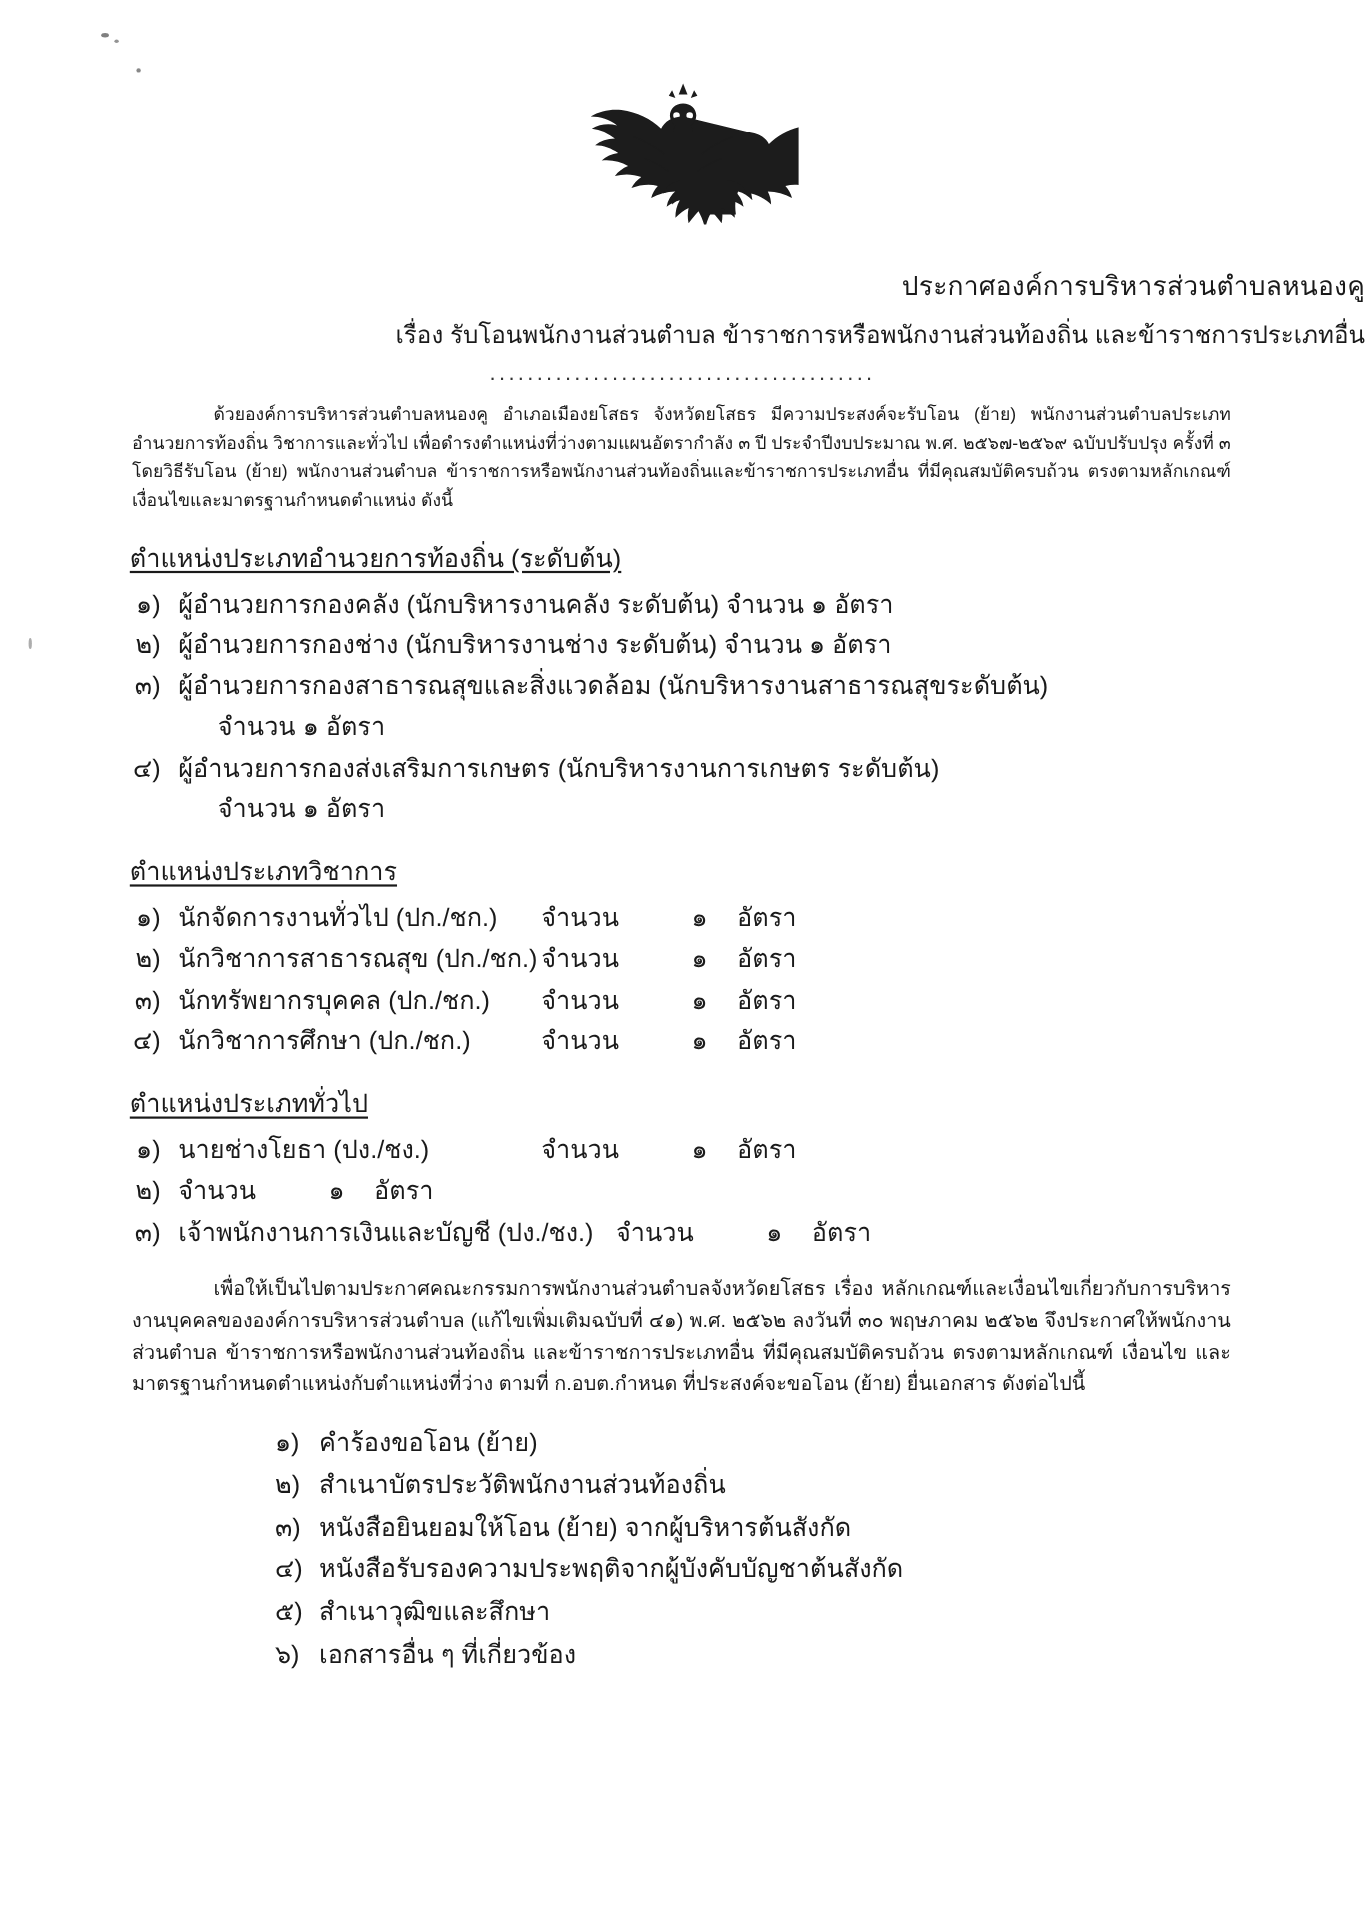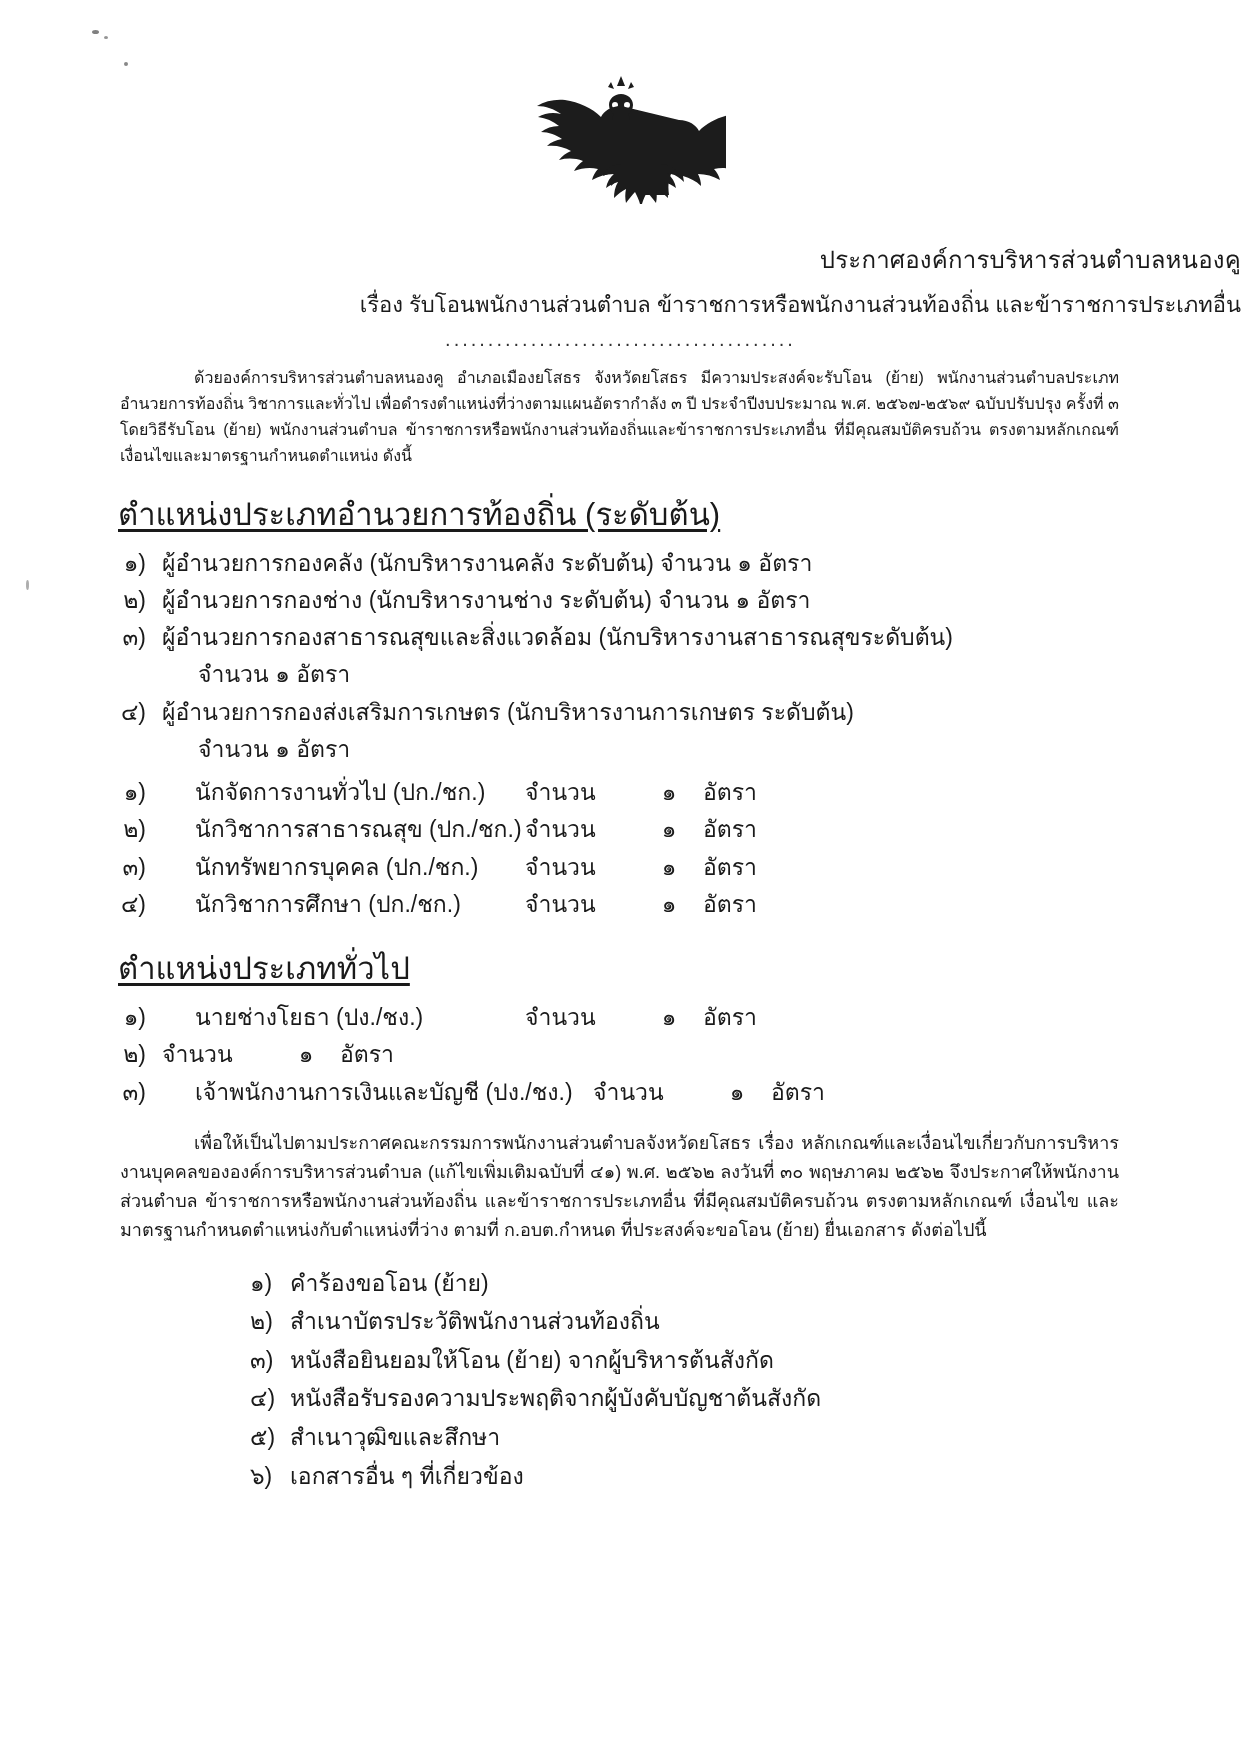--- a/index.html
+++ b/index.html
@@ -67,21 +67,21 @@
     font-size: 16px;
     line-height: 1.62;
     text-align: justify;
   }
   .body p { margin: 0; }
   .indent { text-indent: 74px; }
 
   .section-title {
     margin-top: 20px;
     margin-left: 118px;
-    font-size: 31px;
+    font-size: 23px;
     text-decoration: underline;
     text-underline-offset: 4px;
   }
 
   .list {
     margin-top: 6px;
     margin-left: 118px;
     font-size: 23px;
     line-height: 1.62;
   }
@@ -96,21 +96,21 @@
     padding-right: 16px;
     box-sizing: border-box;
   }
   .txt { flex: 1 1 auto; }
   .cont {
     margin-left: 80px;
   }
 
   
   .cols .row { display: flex; align-items: baseline; }
-  .cols .name { width: 330px; flex: 0 0 330px; margin-left: 33px; }
+  .cols .name { width: 330px; flex: 0 0 330px; }
   .cols .jam  { width: 110px; flex: 0 0 110px; }
   .cols .cnt  { width: 68px; flex: 0 0 68px; text-align: center; }
   .cols .unit { flex: 0 0 auto; }
   .cols .name-wide { width: 398px; flex: 0 0 398px; }
 
   .para2 {
     margin-top: 18px;
     padding: 0 122px 0 120px;
     font-size: 18px;
     line-height: 1.62;
@@ -179,20 +179,21 @@
       <span class="txt">ผู้อำนวยการกองสาธารณสุขและสิ่งแวดล้อม (นักบริหารงานสาธารณสุขระดับต้น)</span>
     </div>
     <div class="cont">จำนวน   ๑   อัตรา</div>
     <div class="row">
       <span class="num">๔)</span>
       <span class="txt">ผู้อำนวยการกองส่งเสริมการเกษตร (นักบริหารงานการเกษตร ระดับต้น)</span>
     </div>
     <div class="cont">จำนวน   ๑   อัตรา</div>
   </div>
 
+  <div class="section-title">ตำแหน่งประเภทวิชาการ</div>
   <div class="list cols">
     <div class="row">
       <span class="num">๑)</span>
       <span class="name">นักจัดการงานทั่วไป  (ปก./ชก.)</span>
       <span class="jam">จำนวน</span>
       <span class="cnt">๑</span>
       <span class="unit">อัตรา</span>
     </div>
     <div class="row">
       <span class="num">๒)</span>

